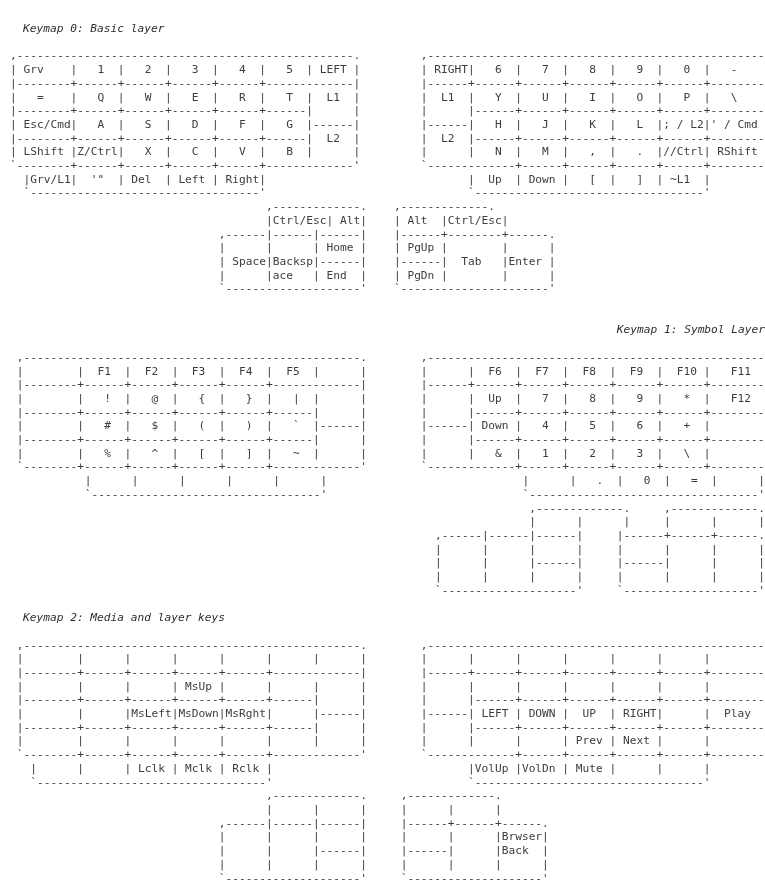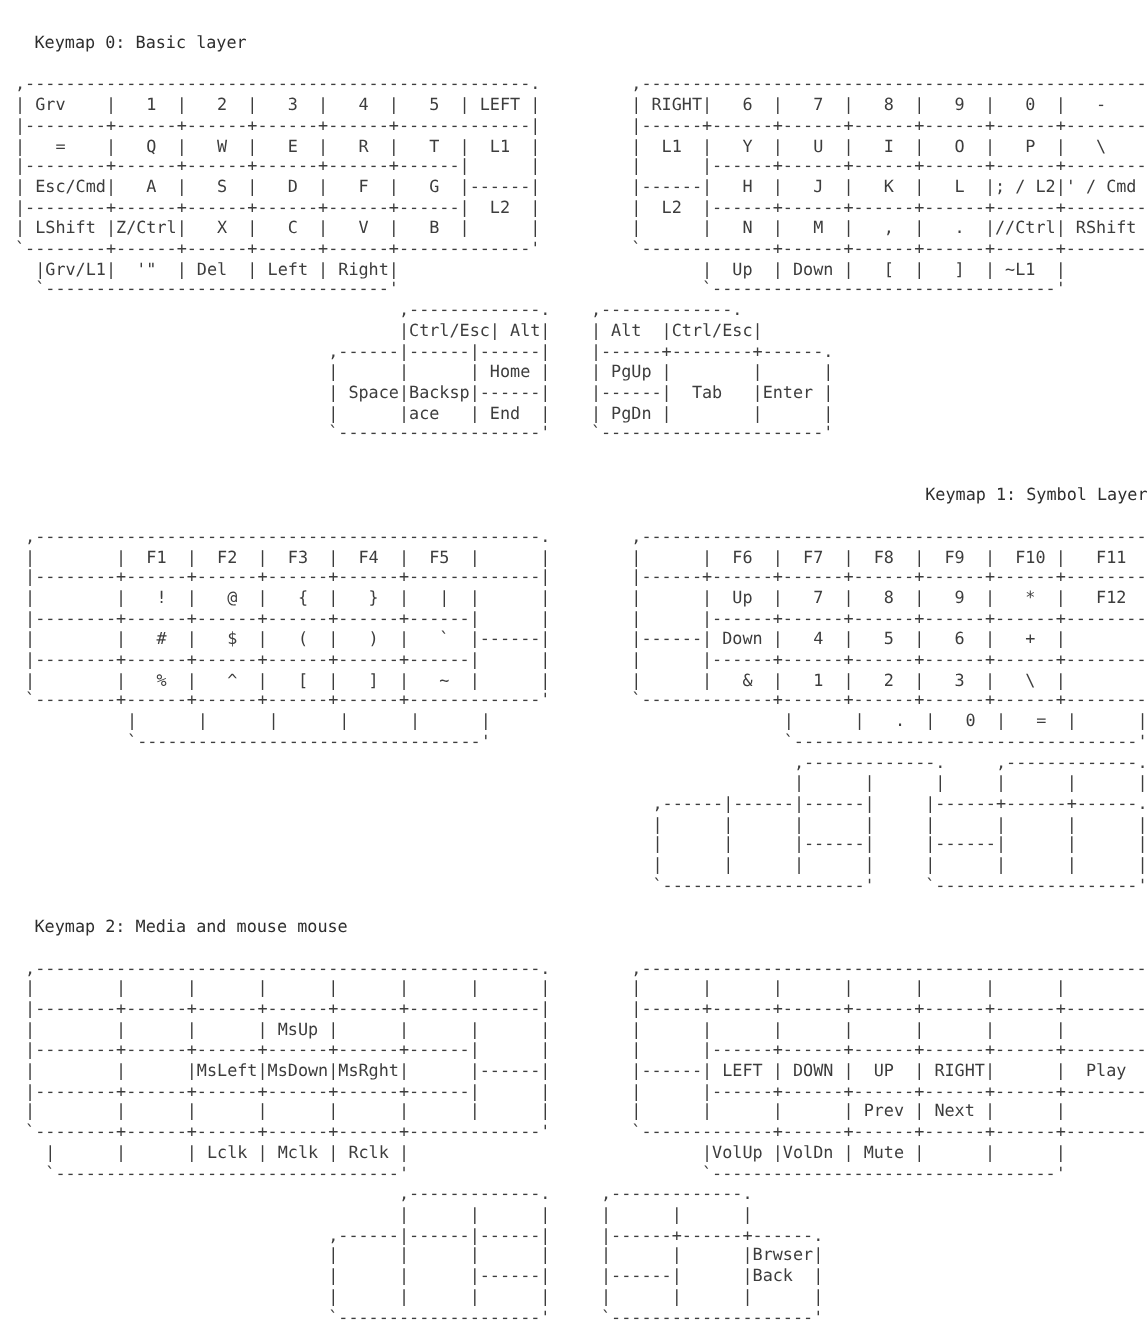--- a/index.html
+++ b/index.html
@@ -20,20 +20,21 @@
   }
   .keymap-section.gap-2 { margin-bottom: 27.4px; }
   .keymap-section.gap-1 { margin-bottom: 13.7px; text-align: right; }
   .km-title {
     font-size: 11.2px;
     line-height: 13.7px;
     color: #2e2e2e;
     white-space: pre;
     padding-left: 13px;
     margin: 0 0 13.7px 0;
+    font-style: italic;
   }
   .km-art {
     font-size: 11.2px;
     line-height: 13.7px;
     color: #3d3d3d;
     white-space: pre;
     margin: 0;
     padding: 0;
   }
 </style>
@@ -78,21 +79,21 @@
                                       ,-------------.     ,-------------.
                                       |      |      |     |      |      |
                                ,------|------|------|     |------+------+------.
                                |      |      |      |     |      |      |      |
                                |      |      |------|     |------|      |      |
                                |      |      |      |     |      |      |      |
                                `--------------------'     `--------------------'</pre>
 </div>
 
 <div class="keymap-section">
-  <div class="km-title">Keymap 2: Media and mouse mouse</div>
+  <div class="km-title">Keymap 2: Media and layer keys</div>
   <pre class="km-art"> ,--------------------------------------------------.        ,--------------------------------------------------.
  |        |      |      |      |      |      |      |        |      |      |      |      |      |      |        |
  |--------+------+------+------+------+-------------|        |------+------+------+------+------+------+--------|
  |        |      |      | MsUp |      |      |      |        |      |      |      |      |      |      |        |
  |--------+------+------+------+------+------|      |        |      |------+------+------+------+------+--------|
  |        |      |MsLeft|MsDown|MsRght|      |------|        |------| LEFT | DOWN |  UP  | RIGHT|      |  Play  |
  |--------+------+------+------+------+------|      |        |      |------+------+------+------+------+--------|
  |        |      |      |      |      |      |      |        |      |      |      | Prev | Next |      |        |
  `--------+------+------+------+------+-------------'        `-------------+------+------+------+------+--------'
    |      |      | Lclk | Mclk | Rclk |                             |VolUp |VolDn | Mute |      |      |

